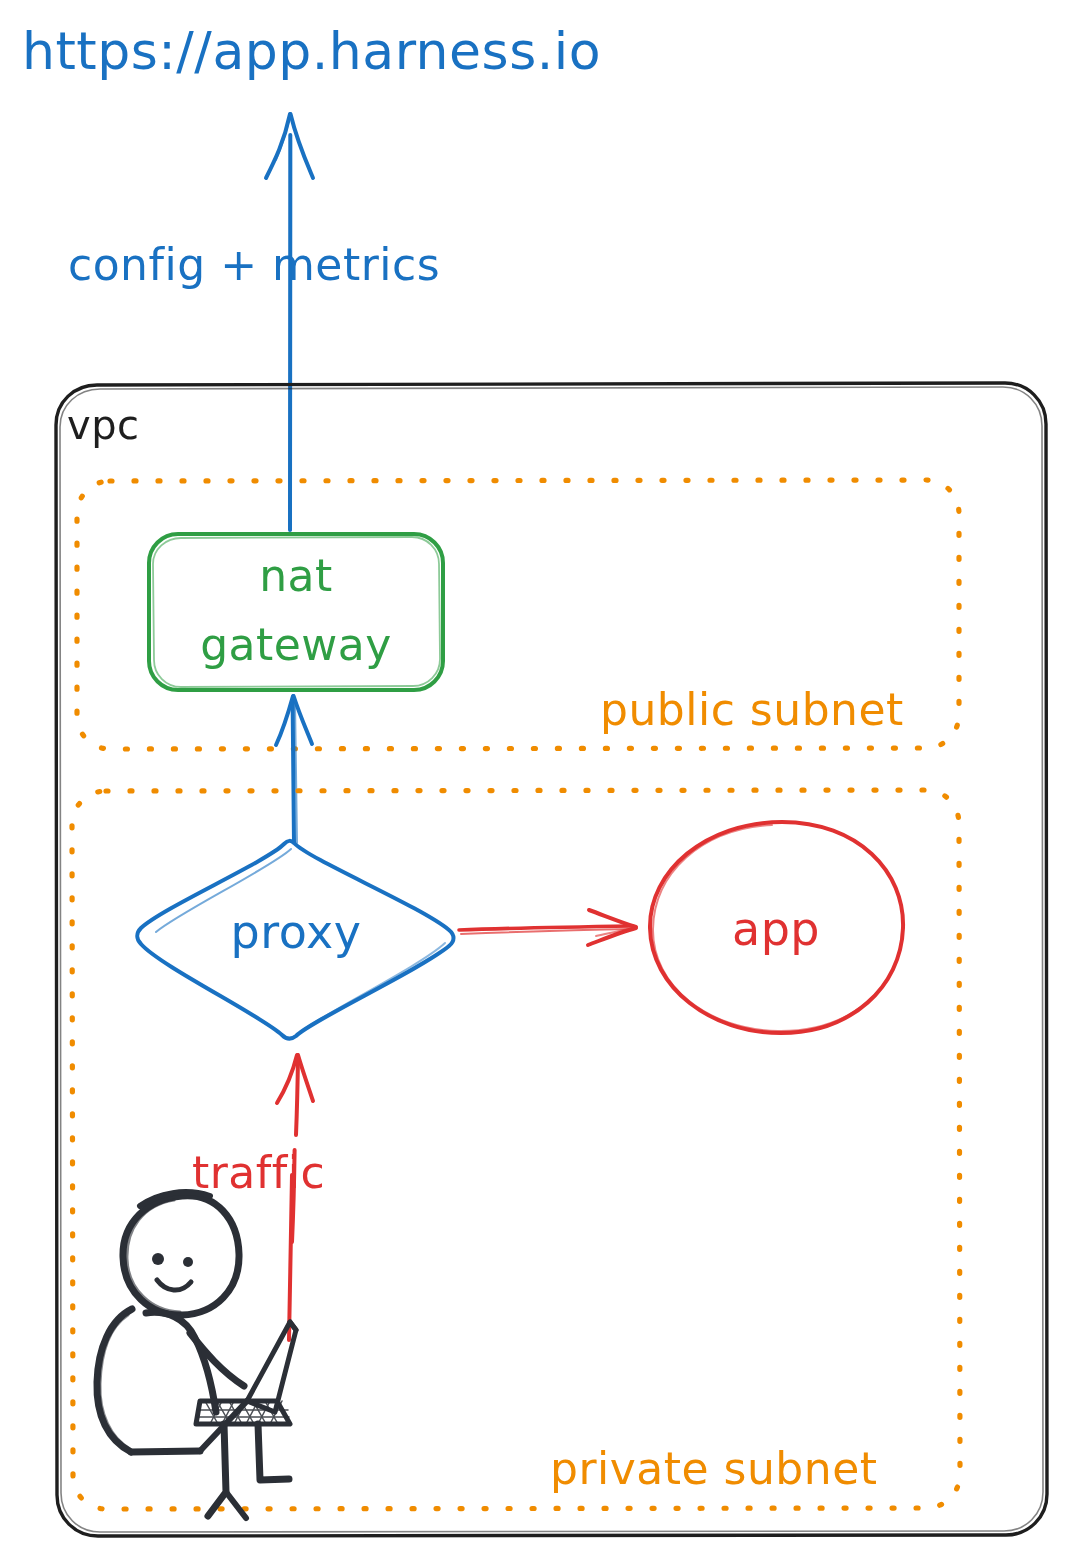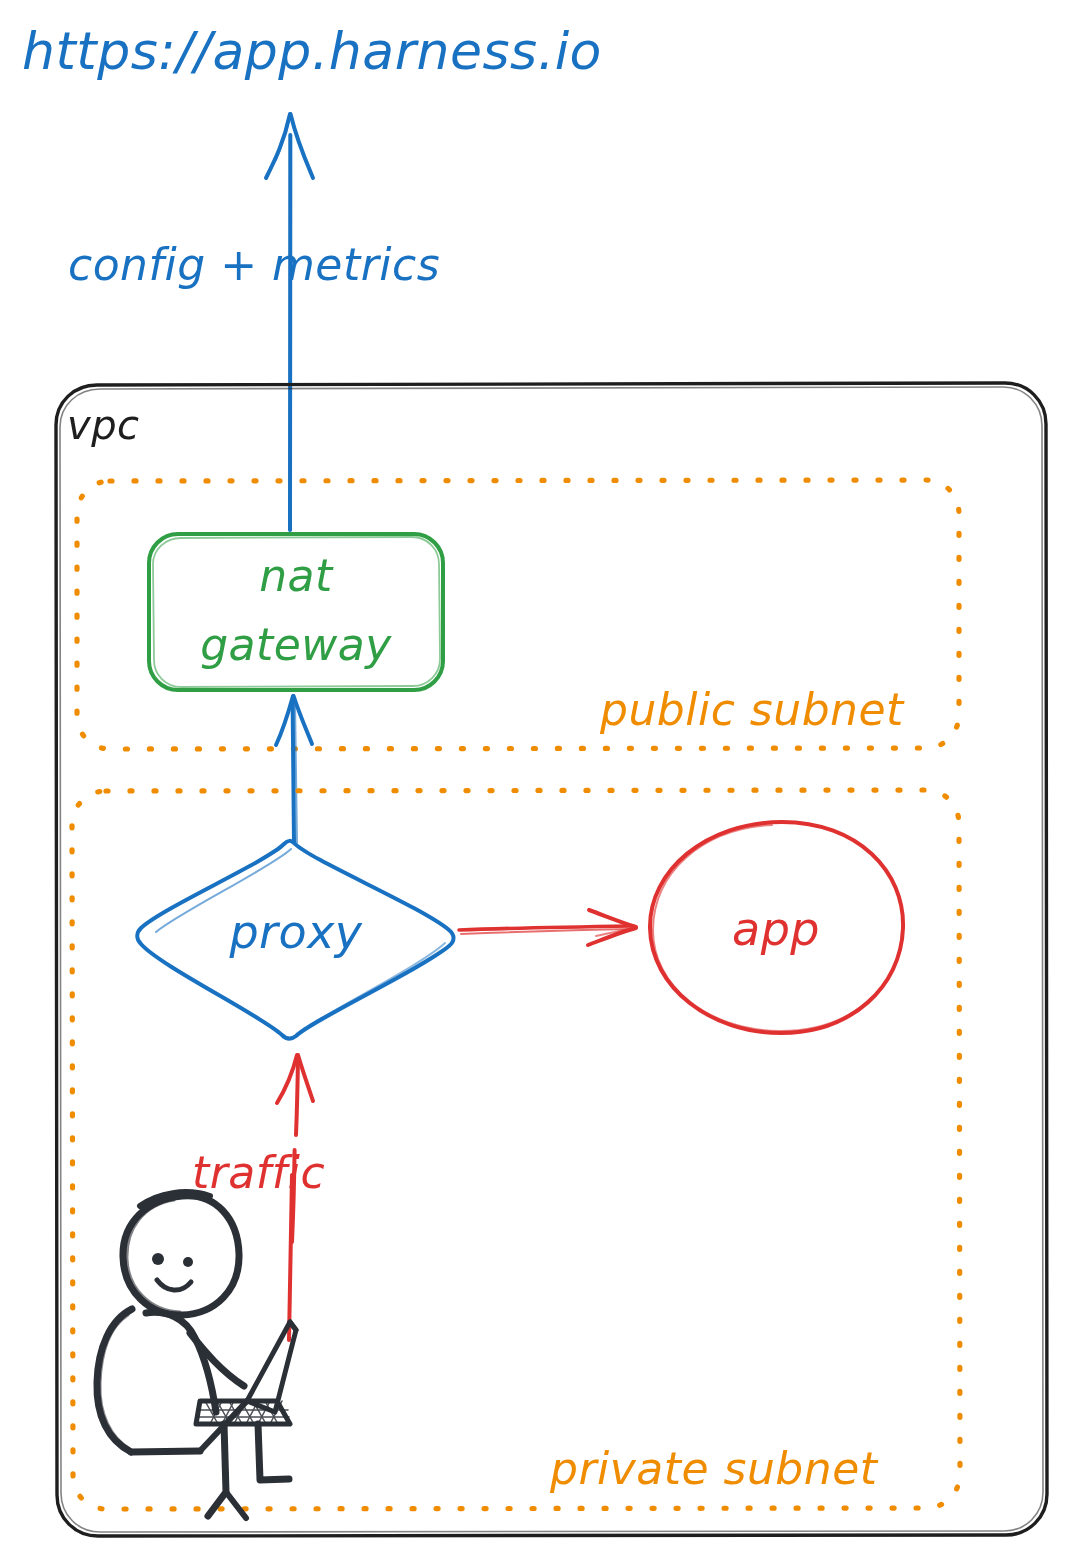--- a/index.html
+++ b/index.html
@@ -13,21 +13,20 @@
     height: 1561px;
     position: relative;
     overflow: hidden;
     font-family: "DejaVu Sans", sans-serif;
   }
   #diagram-root {
     position: absolute;
     inset: 0;
     width: 916px;
     height: 1561px;
-    font-style: italic;
   }
   svg.canvas {
     position: absolute;
     top: 0;
     left: 0;
     width: 1088px;
     height: 1561px;
   }
   .hand-text {
     font-family: "DejaVu Sans", sans-serif;

